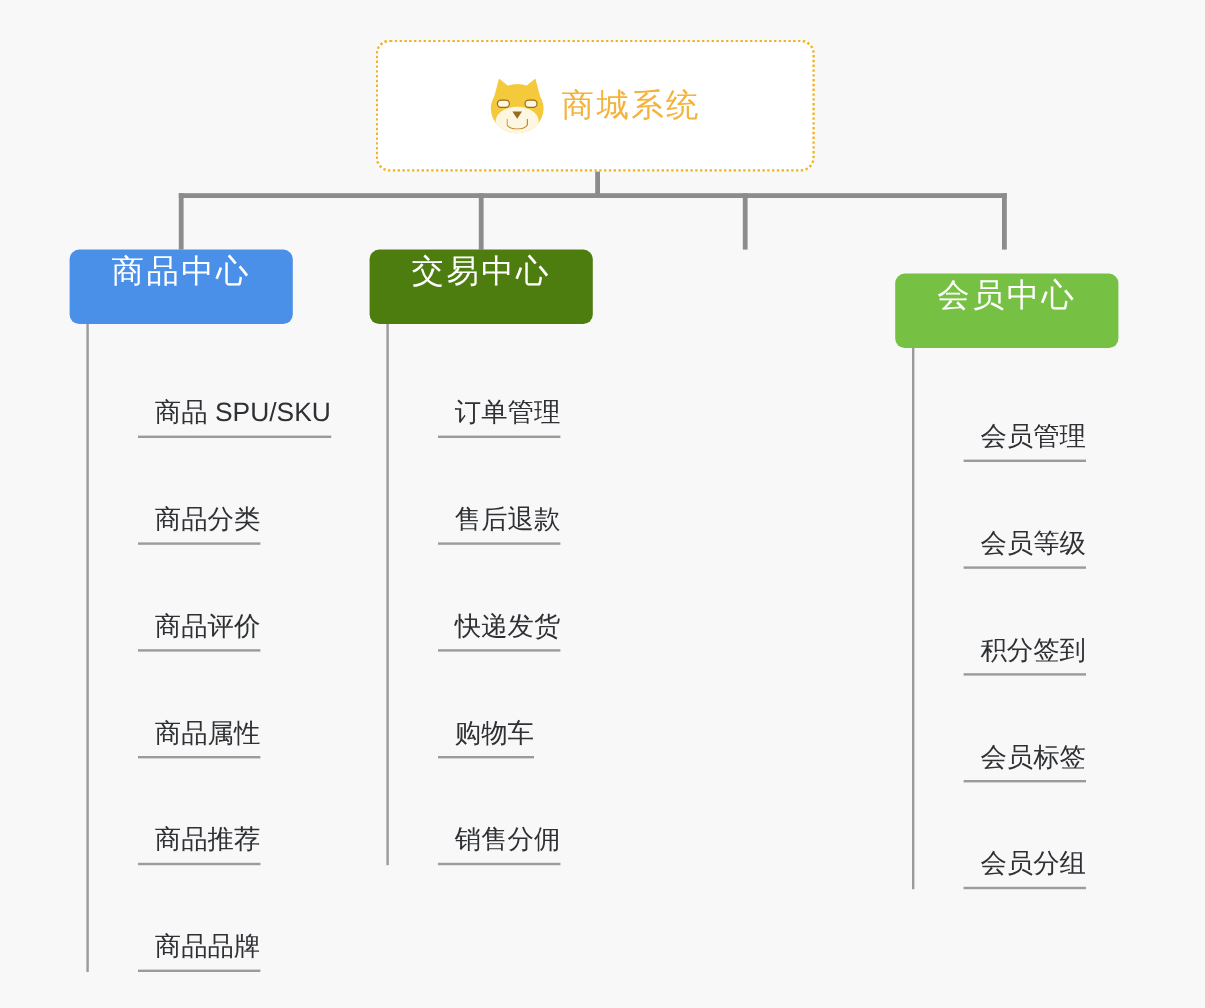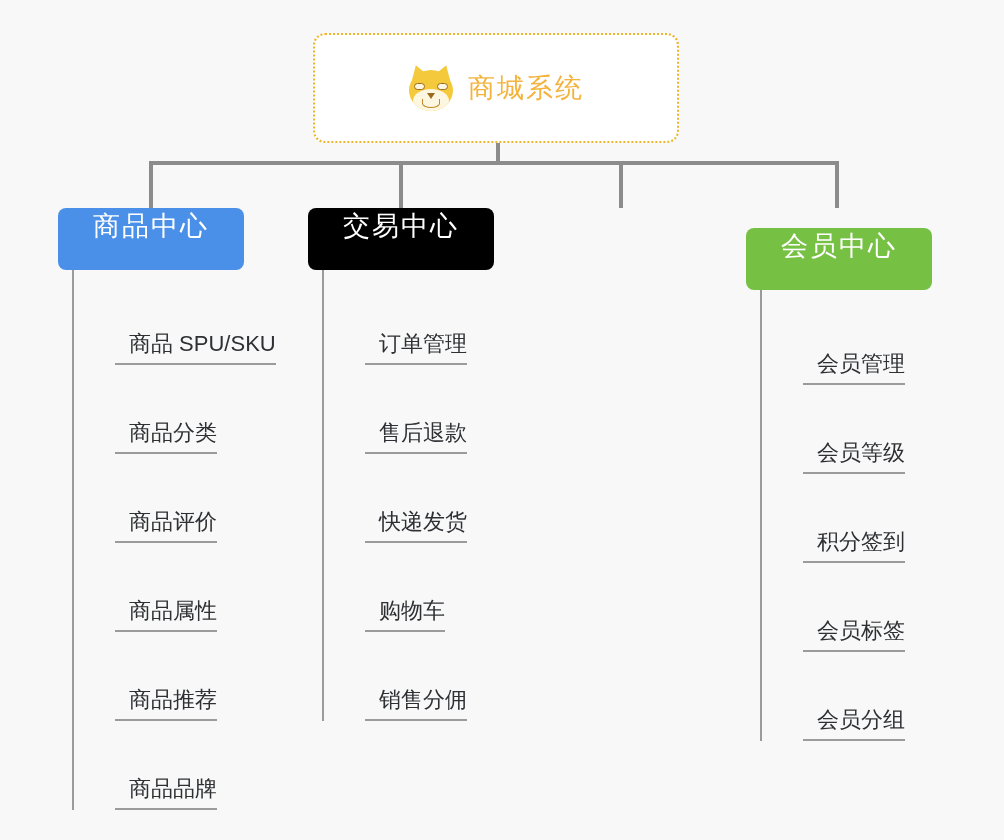--- a/index.html
+++ b/index.html
@@ -205,21 +205,21 @@
       <div class="leaf-item">
           <span class="leaf-label">商品推荐</span>
         </div>
       <div class="leaf-item">
           <span class="leaf-label">商品品牌</span>
         </div>
     </div>
   </div>
 
   <div class="column" style="left:308px;width:186px">
-    <div class="cat-box" style="background: #000000;">
+    <div class="cat-box" style="background: #4d7c0f;">
       <span>交易中心</span>
     </div>
     <div class="leaf-list">
       <div class="leaf-item">
           <span class="leaf-label">订单管理</span>
         </div>
       <div class="leaf-item">
           <span class="leaf-label">售后退款</span>
         </div>
       <div class="leaf-item">

